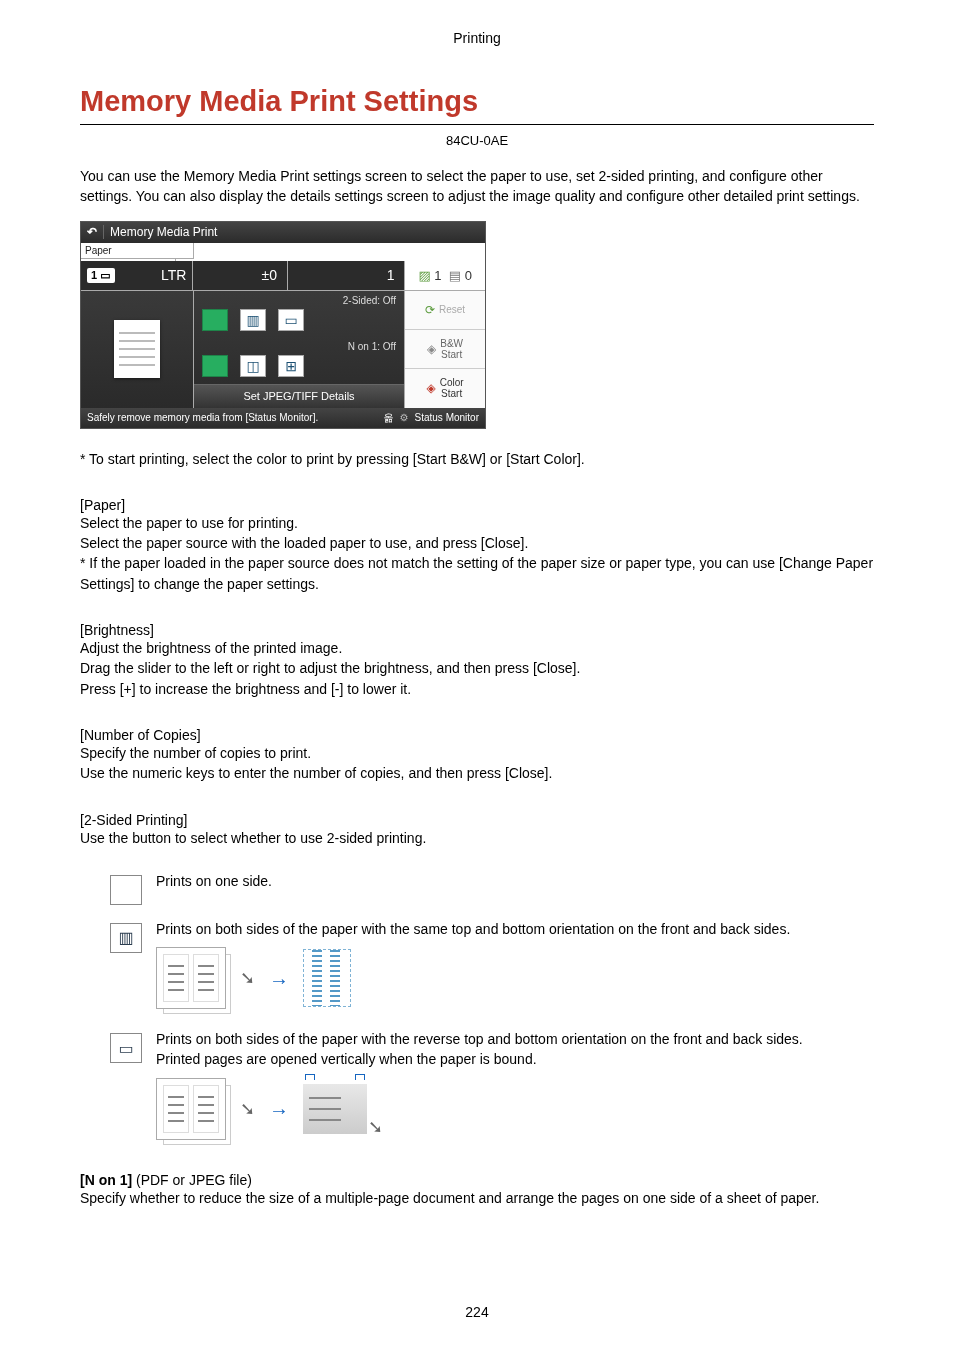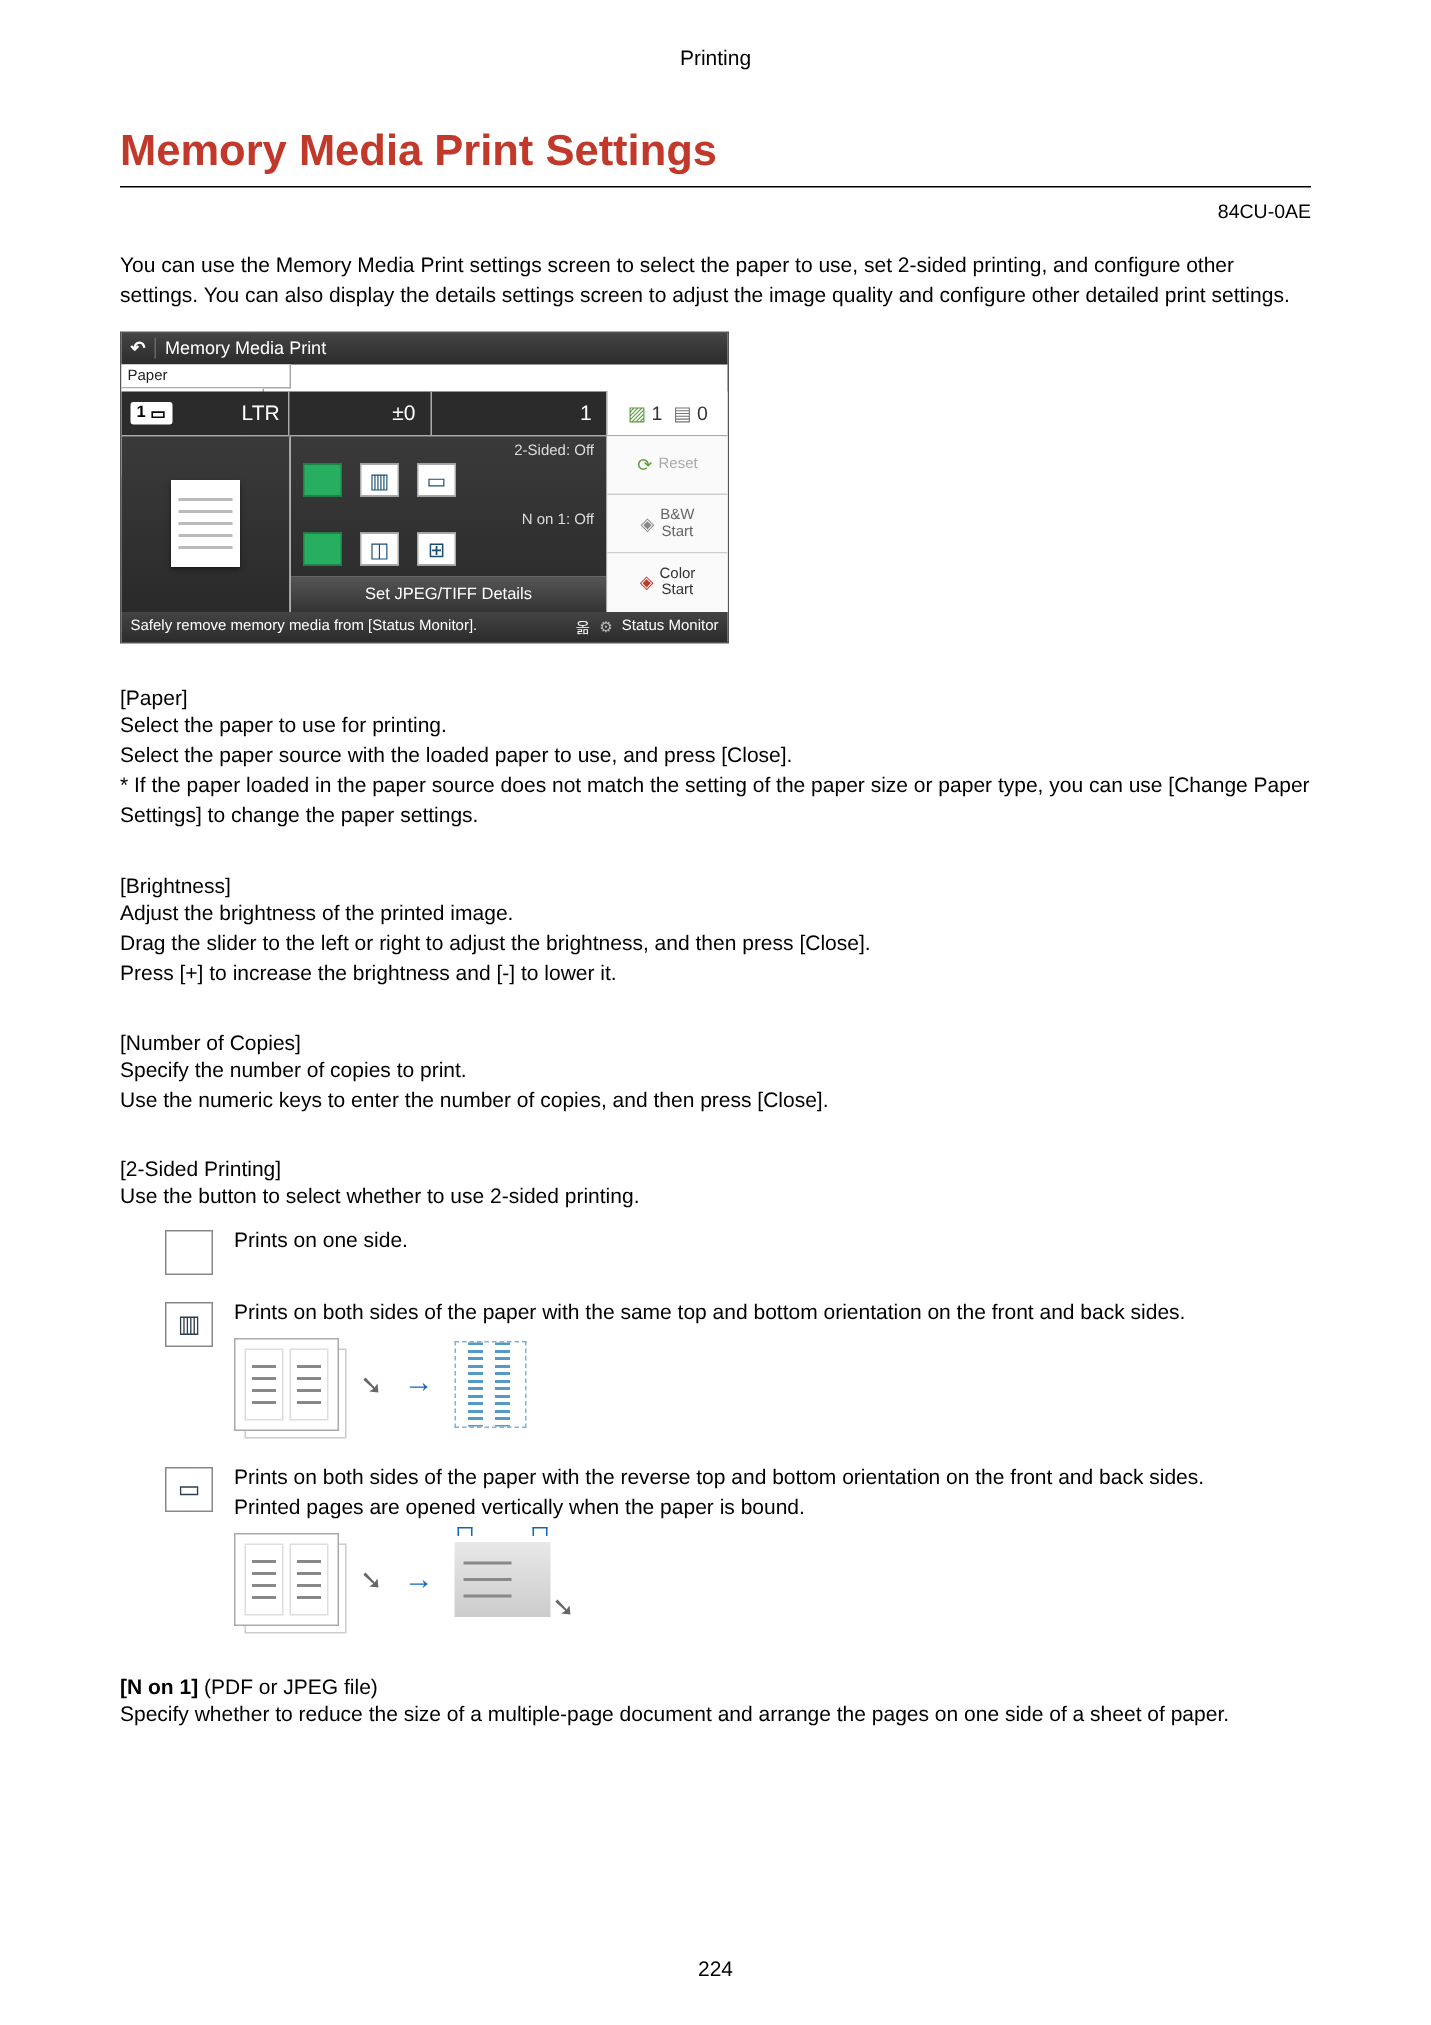--- a/index.html
+++ b/index.html
@@ -28,21 +28,21 @@
     }
     .page-title {
       color: #c0392b;
       font-size: 29px;
       font-weight: bold;
       border-bottom: 1.5px solid #000;
       padding-bottom: 6px;
       margin-bottom: 8px;
     }
     .doc-code {
-      text-align: right;
+      text-align: center;
       font-size: 13px;
       margin-bottom: 18px;
     }
     .intro-text {
       line-height: 1.45;
       margin-bottom: 14px;
     }
 
     
     .device {
@@ -210,21 +210,21 @@
     .gear { color: #bbb; }
 
     
     .section-heading {
       font-weight: normal;
       margin-top: 28px;
     }
     .body-line { line-height: 1.45; }
 
     
-    .print-options { margin-top: 8px; }
+    .print-options { margin-top: 23px; }
     .print-row { display: flex; align-items: flex-start; margin-bottom: 14px; }
     .print-row .left-icon {
       width: 32px; height: 30px;
       border: 1px solid #888;
       background: #fff;
       margin: 4px 14px 0 30px;
       display: flex; align-items: center; justify-content: center;
       color: #2c3e50;
       font-size: 16px;
       flex-shrink: 0;
@@ -387,20 +387,21 @@
     <div class="statusbar">
       <span>Safely remove memory media from [Status Monitor].</span>
       <span class="right">
         <span>옮</span>
         <span class="gear">⚙</span>
         <span>Status Monitor</span>
       </span>
     </div>
   </div>
 
+  <div class="body-line">* <span>To start printing, select the color to print by pressing [Start B&amp;W] or [Start Color].</span></div>
 
   <div class="section-heading">[Paper]</div>
   <div class="body-line">Select the paper to use for printing.</div>
   <div class="body-line">Select the paper source with the loaded paper to use, and press [Close].</div>
   <div class="body-line">* If the paper loaded in the paper source does not match the setting of the paper size or paper type, you can use [Change Paper Settings] to change the paper settings.</div>
 
   <div class="section-heading">[Brightness]</div>
   <div class="body-line">Adjust the brightness of the printed image.</div>
   <div class="body-line">Drag the slider to the left or right to adjust the brightness, and then press [Close].</div>
   <div class="body-line">Press [+] to increase the brightness and [-] to lower it.</div>

